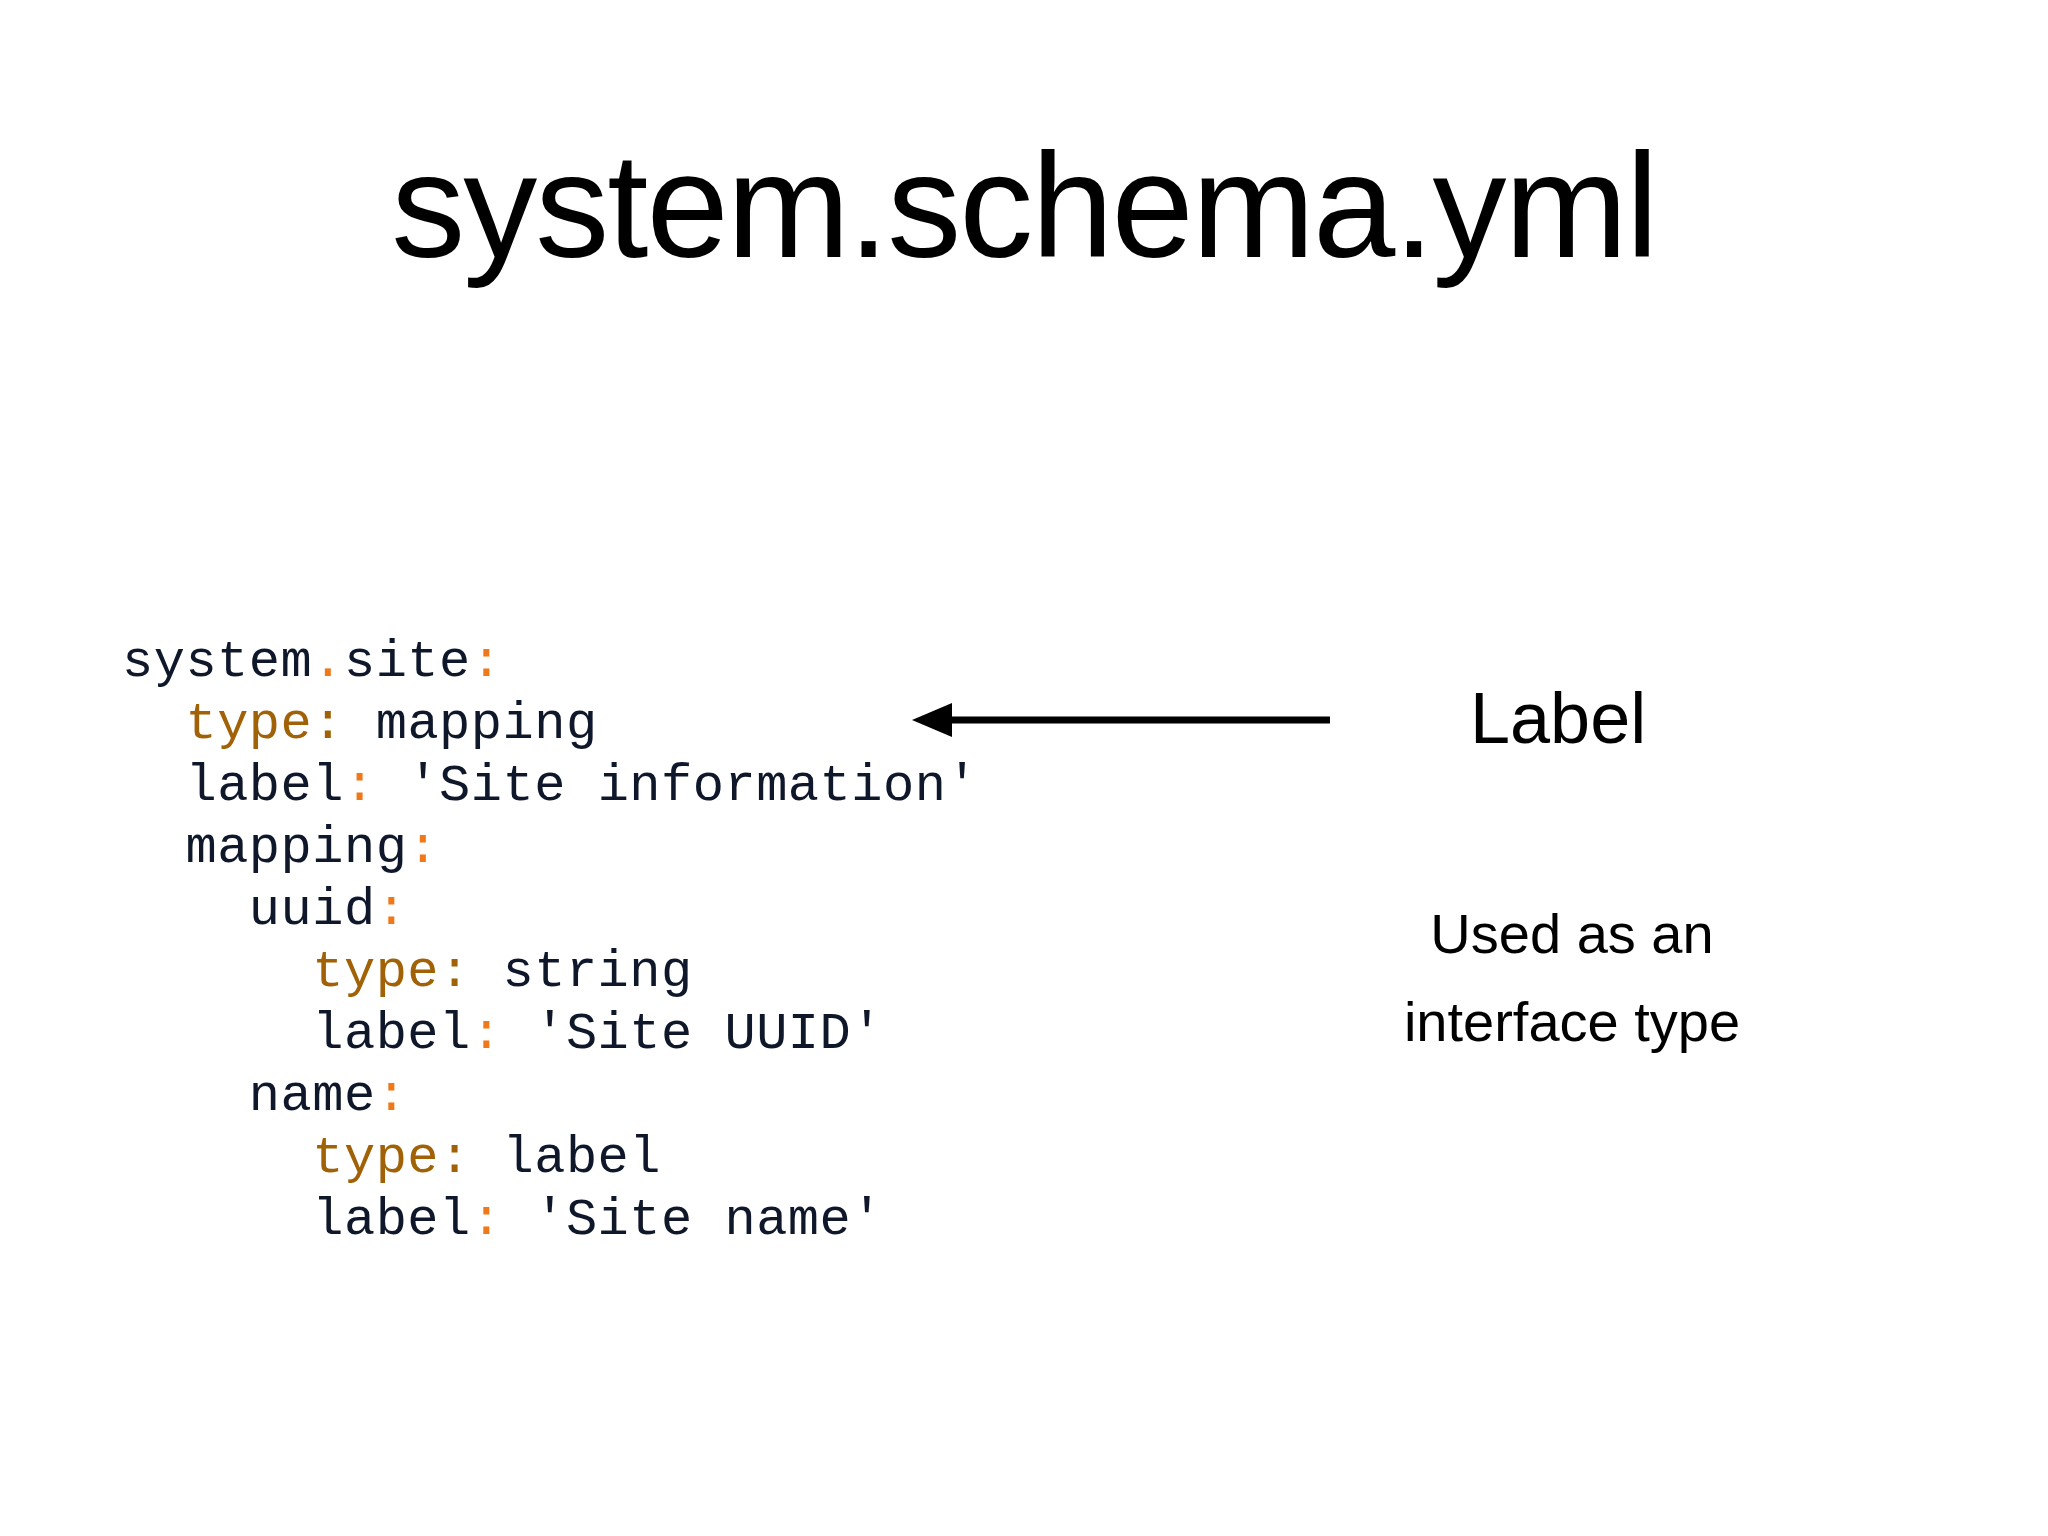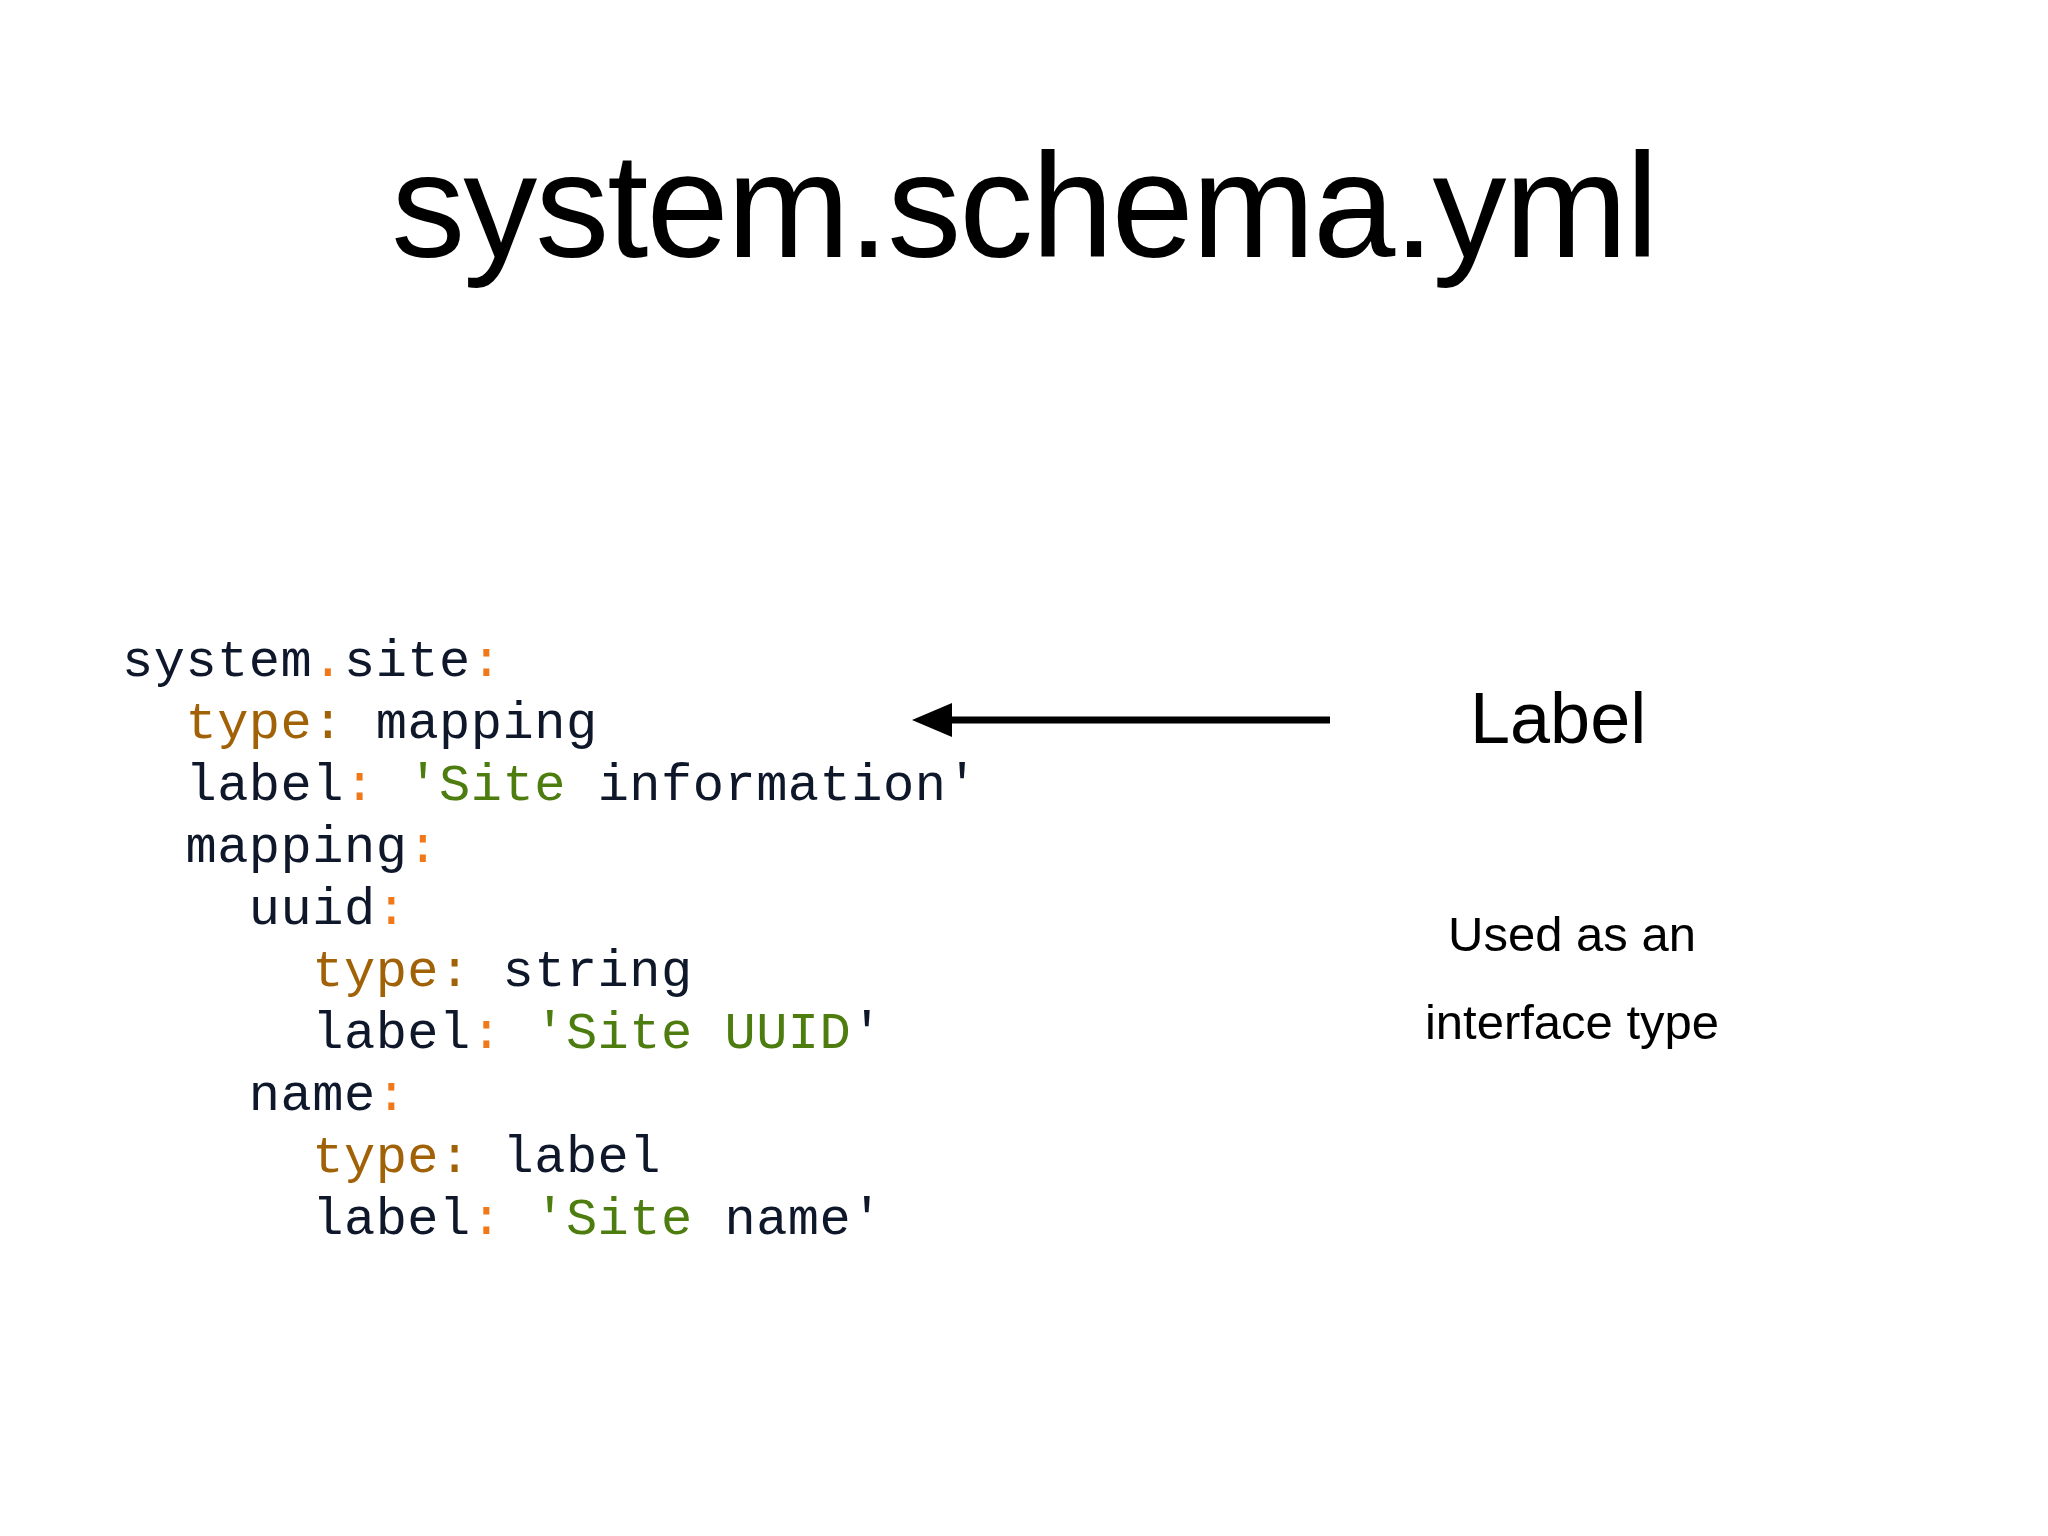--- a/index.html
+++ b/index.html
@@ -49,21 +49,21 @@
     white-space: pre;
     letter-spacing: 0.5px;
   }
   #code-block .code-line {
     white-space: pre;
     height: 62px;
   }
   .tok-plain  { color: #0f172a; }
   .tok-punct  { color: #F07818; }
   .tok-key    { color: #a16207; }
-  .tok-str    { color: #4d7c0f; }
+  .tok-str    { color: #0f172a; }
 
   
   #arrow-label {
     position: absolute;
     left: 912px;
     top: 700px;
     width: 420px;
     height: 40px;
   }
   #arrow-label svg {
@@ -84,21 +84,21 @@
     color: #000000;
     white-space: nowrap;
   }
   #callout-note {
     position: absolute;
     left: 1292px;
     top: 890px;
     width: 560px;
     text-align: center;
     font-family: "Liberation Sans", sans-serif;
-    font-size: 49px;
+    font-size: 56px;
     line-height: 88px;
     color: #000000;
   }
   #callout-note .note-line { display: block; white-space: nowrap; }
 </style>
 </head>
 <body>
 
 <div id="slide">
 

